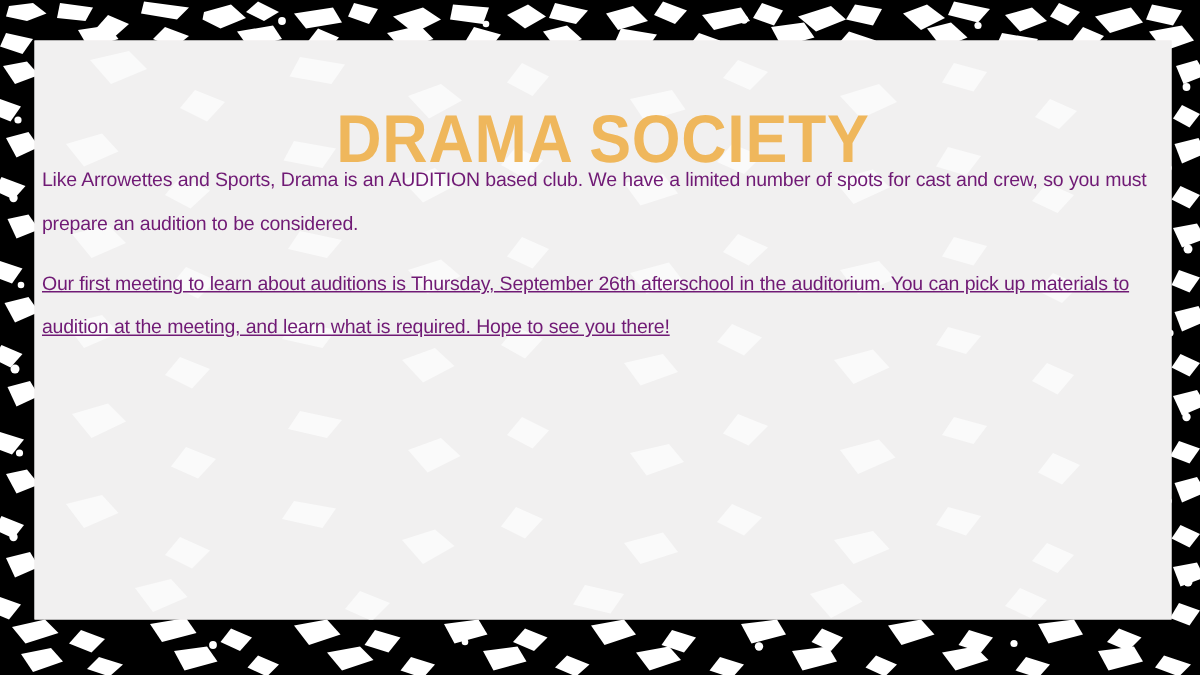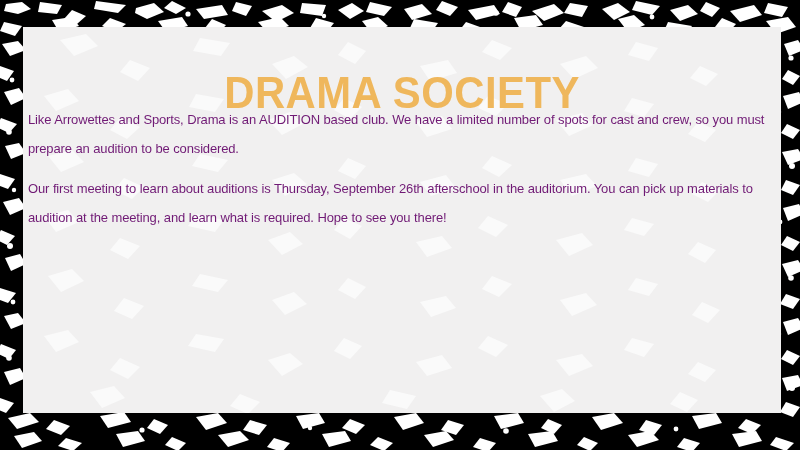--- a/index.html
+++ b/index.html
@@ -98,21 +98,21 @@
   .para {
     color: #701a75;
     font-family: "Liberation Sans", sans-serif;
     font-size: 13px;
     line-height: 29px;
     letter-spacing: -0.15px;
     margin: 0 0 11px 0;
     text-align: left;
     word-spacing: 0.2px;
   }
-  .para:last-child { margin-bottom: 0; }
+  .para:last-child { margin-bottom: 0; text-decoration: underline; }
 </style>
 </head>
 <body>
 
 <div id="poster">
 
   <div class="pattern-layer">
     <svg viewBox="0 0 800 450" xmlns="http://www.w3.org/2000/svg" aria-hidden="true">
       <rect x="0" y="0" width="800" height="450" fill="#000000"></rect>
       <g fill="#FFFFFF" id="blobs-main">

